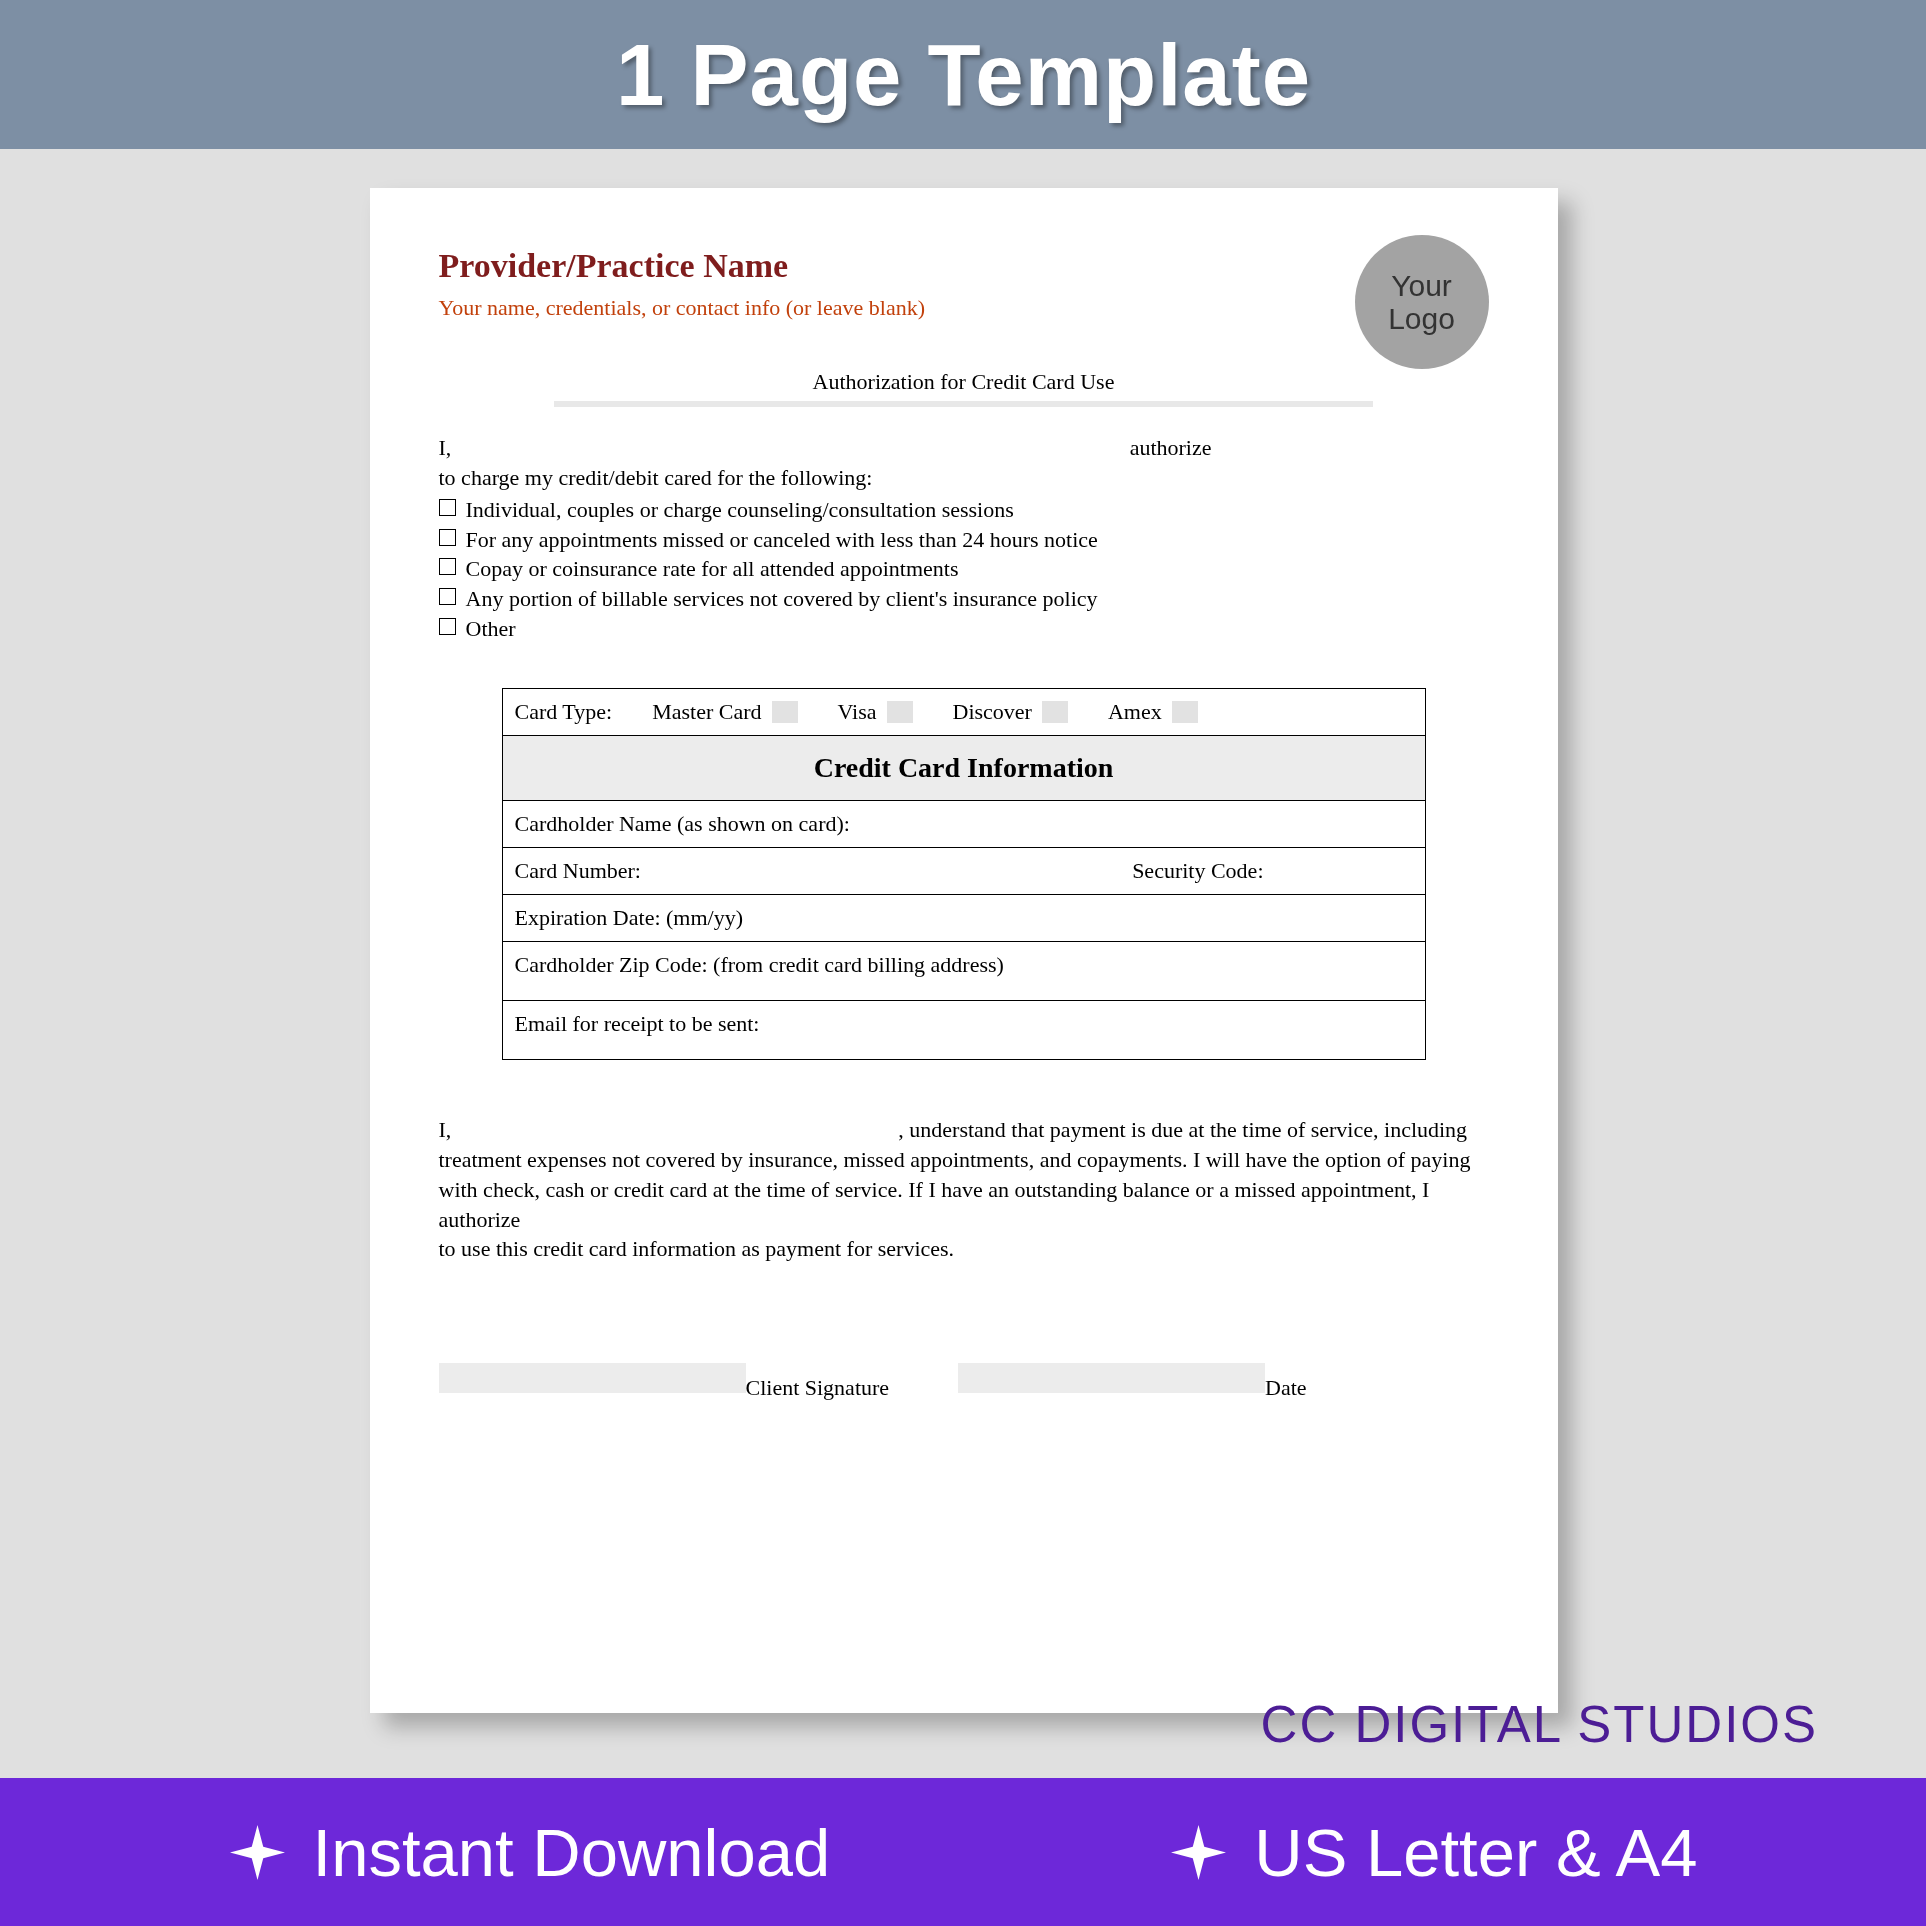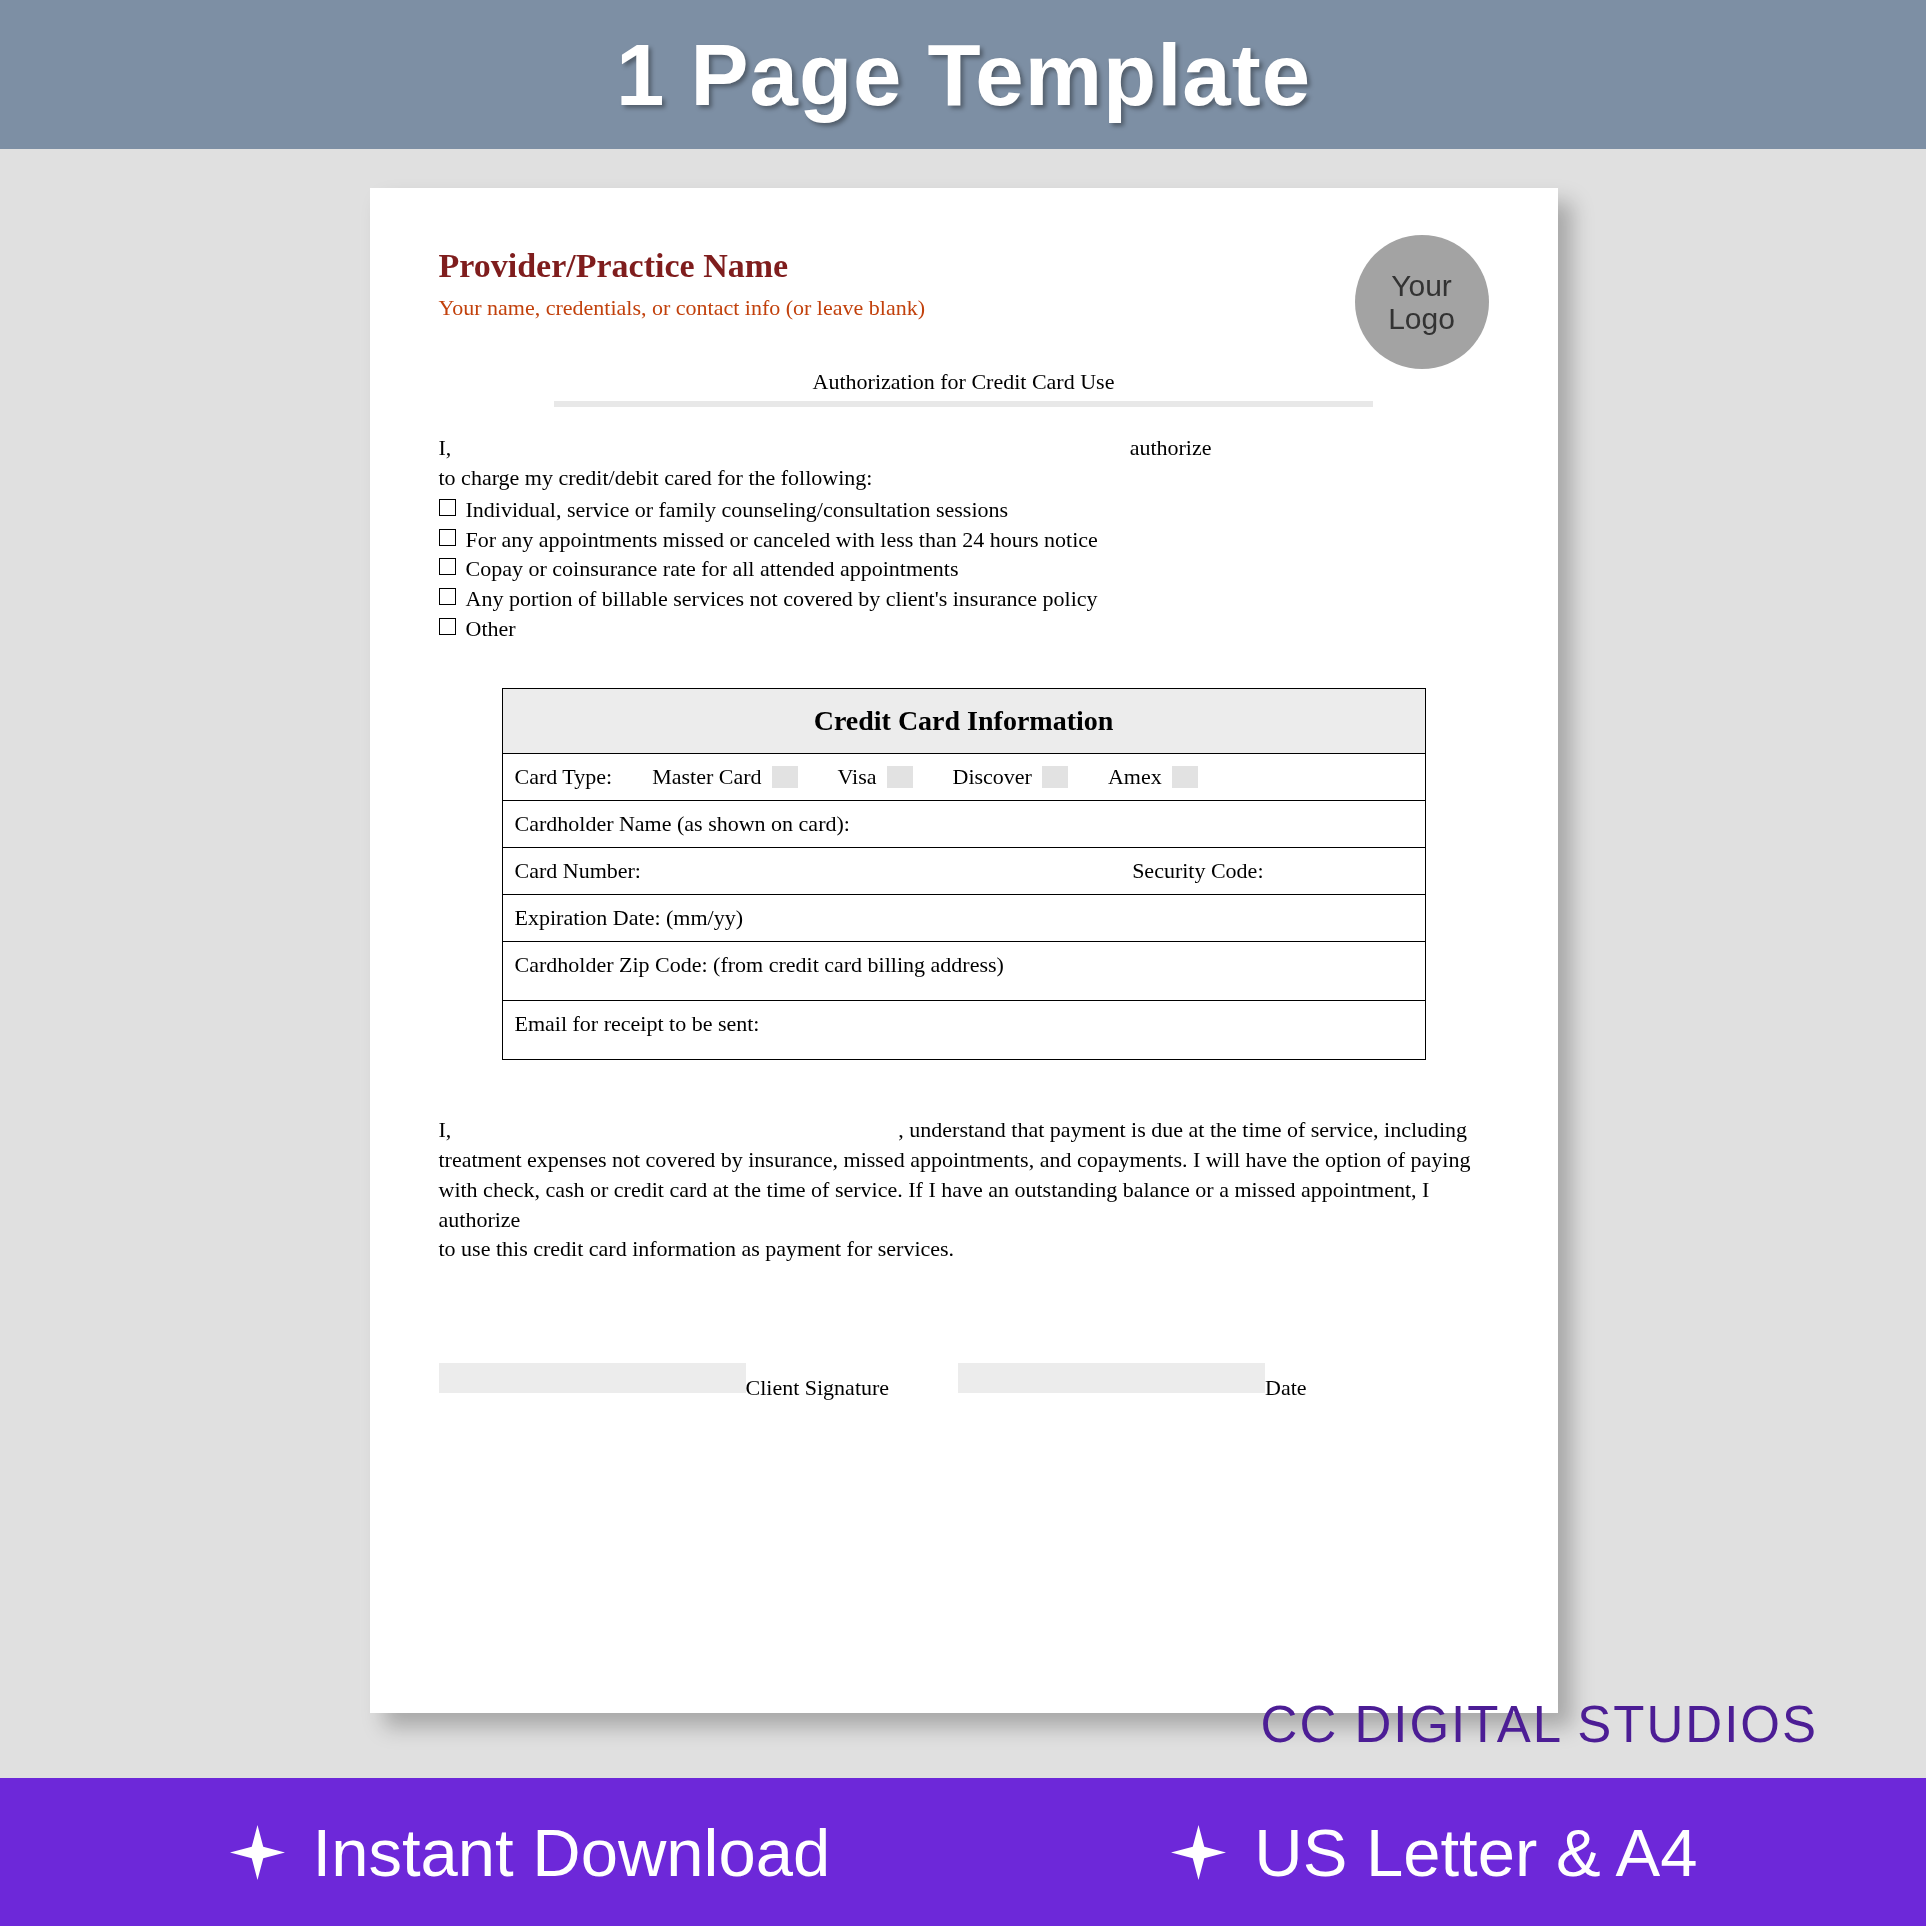--- a/index.html
+++ b/index.html
@@ -232,21 +232,21 @@
   <div class="auth-line">
     <span>I,</span>
     <span class="blank"></span>
     <span style="margin-right:277px;">authorize</span>
   </div>
   <div class="intro">to charge my credit/debit cared for the following:</div>
 
   <div class="checklist">
     <div class="check-item">
       <div class="checkbox"></div>
-      <span>Individual, service or family counseling/consultation sessions</span>
+      <span>Individual, couples or charge counseling/consultation sessions</span>
     </div>
     <div class="check-item">
       <div class="checkbox"></div>
       <span>For any appointments missed or canceled with less than 24 hours notice</span>
     </div>
     <div class="check-item">
       <div class="checkbox"></div>
       <span>Copay or coinsurance rate for all attended appointments</span>
     </div>
     <div class="check-item">
@@ -255,23 +255,20 @@
     </div>
     <div class="check-item">
       <div class="checkbox"></div>
       <span>Other</span>
     </div>
   </div>
 
   <table class="cc-table">
     <tbody>
         <tr>
-          <th>Credit Card Information</th>
-        </tr>
-    <tr>
           <td>
       <div class="cardtype-row">
         <span>Card Type:</span>
         <div class="cardtype-opt">
           <span>Master Card</span>
           <div class="graybox"></div>
         </div>
         <div class="cardtype-opt">
           <span>Visa</span>
           <div class="graybox"></div>
@@ -281,20 +278,23 @@
           <div class="graybox"></div>
         </div>
         <div class="cardtype-opt">
           <span>Amex</span>
           <div class="graybox"></div>
         </div>
       </div>
     </td>
         </tr>
     <tr>
+          <th>Credit Card Information</th>
+        </tr>
+    <tr>
           <td>Cardholder Name (as shown on card):</td>
         </tr>
     <tr>
           <td>
       <div class="split-cell">
         <span>Card Number:</span>
         <span style="margin-right:149px;">Security Code:</span>
       </div>
     </td>
         </tr>

